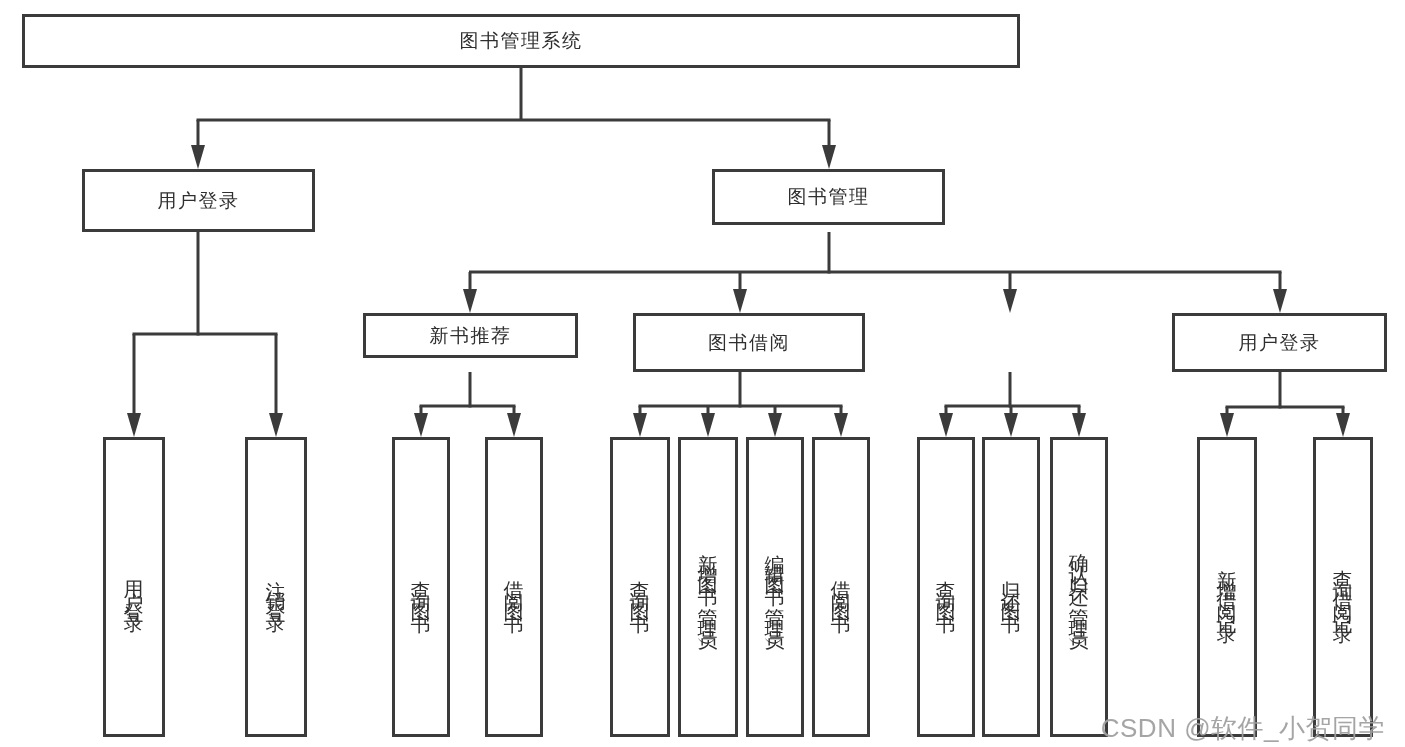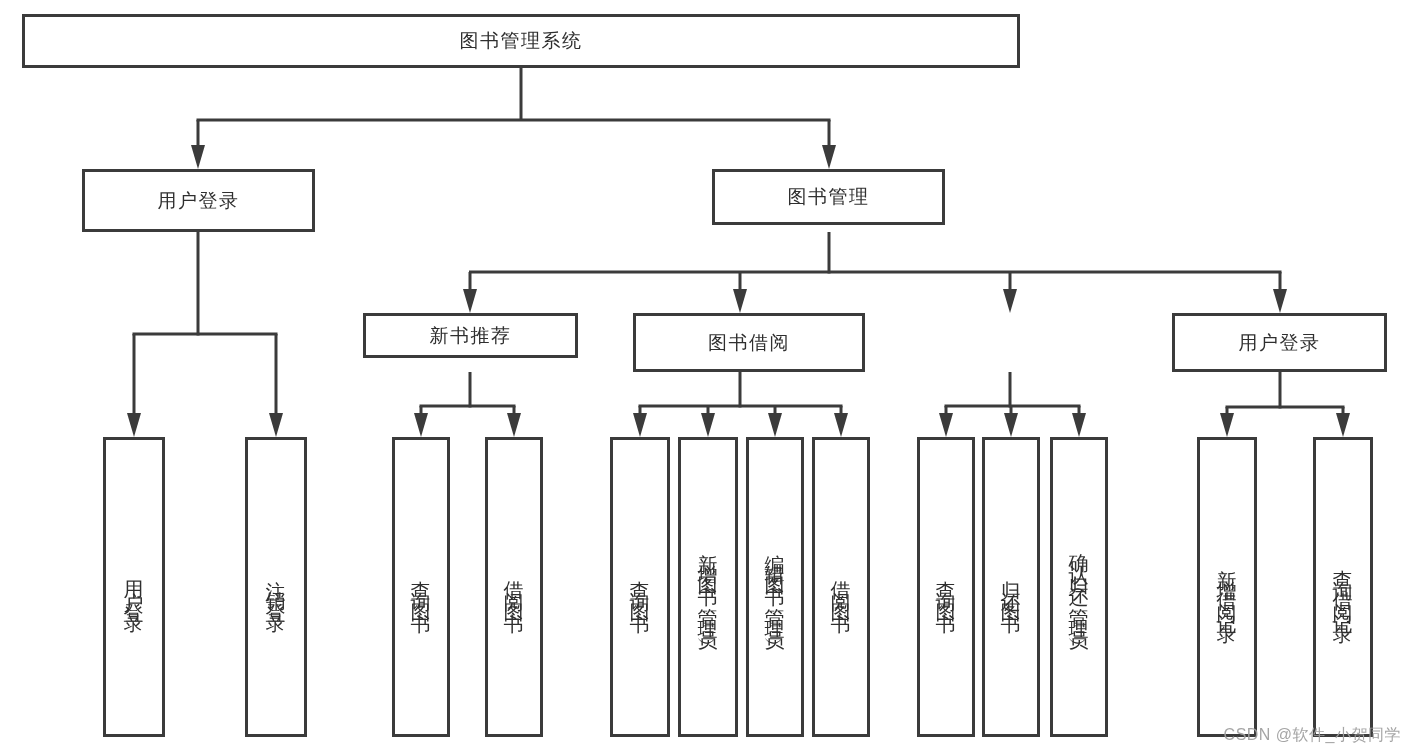--- a/index.html
+++ b/index.html
@@ -16,21 +16,21 @@
   .vbox {
     position:absolute; box-sizing:border-box; background:#ffffff;
     border:3px solid #3b3b3b; display:flex; align-items:center; justify-content:center;
     top:437px; height:300px;
   }
   .vtext {
     writing-mode:vertical-rl; text-orientation:mixed;
     font-size:20px; letter-spacing:11px; line-height:1; color:#2f2f2f;
   }
   .watermark {
-    position:absolute; right:4px; bottom:1px; font-size:16px;
+    position:absolute; right:20px; bottom:1px; font-size:26px;
     color:rgba(160,160,160,0.95); z-index:6; white-space:nowrap;
     letter-spacing:0.5px;
   }
 </style>
 </head>
 <body>
 
 <div class="canvas">
 
   <svg class="connectors" width="1405" height="747" viewBox="0 0 1405 747" stroke="#3b3b3b" stroke-width="3" fill="#3b3b3b">

